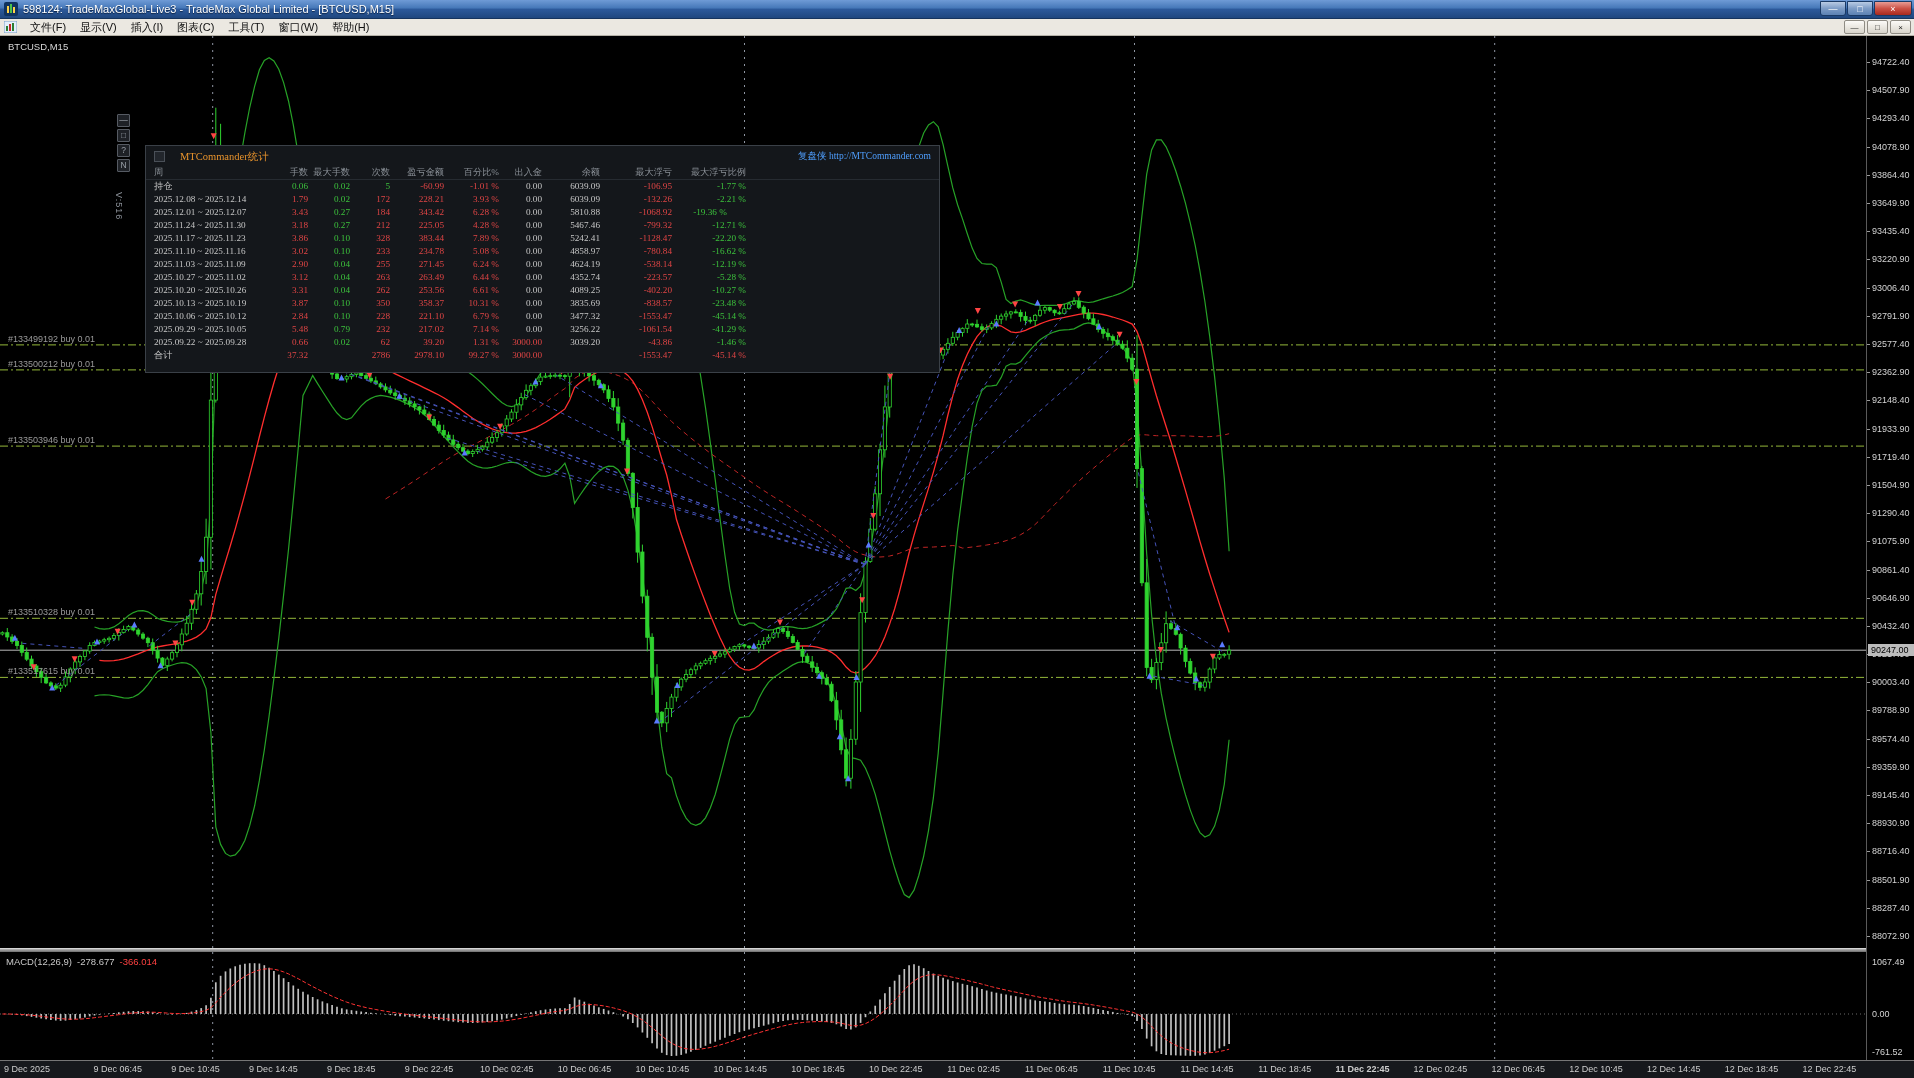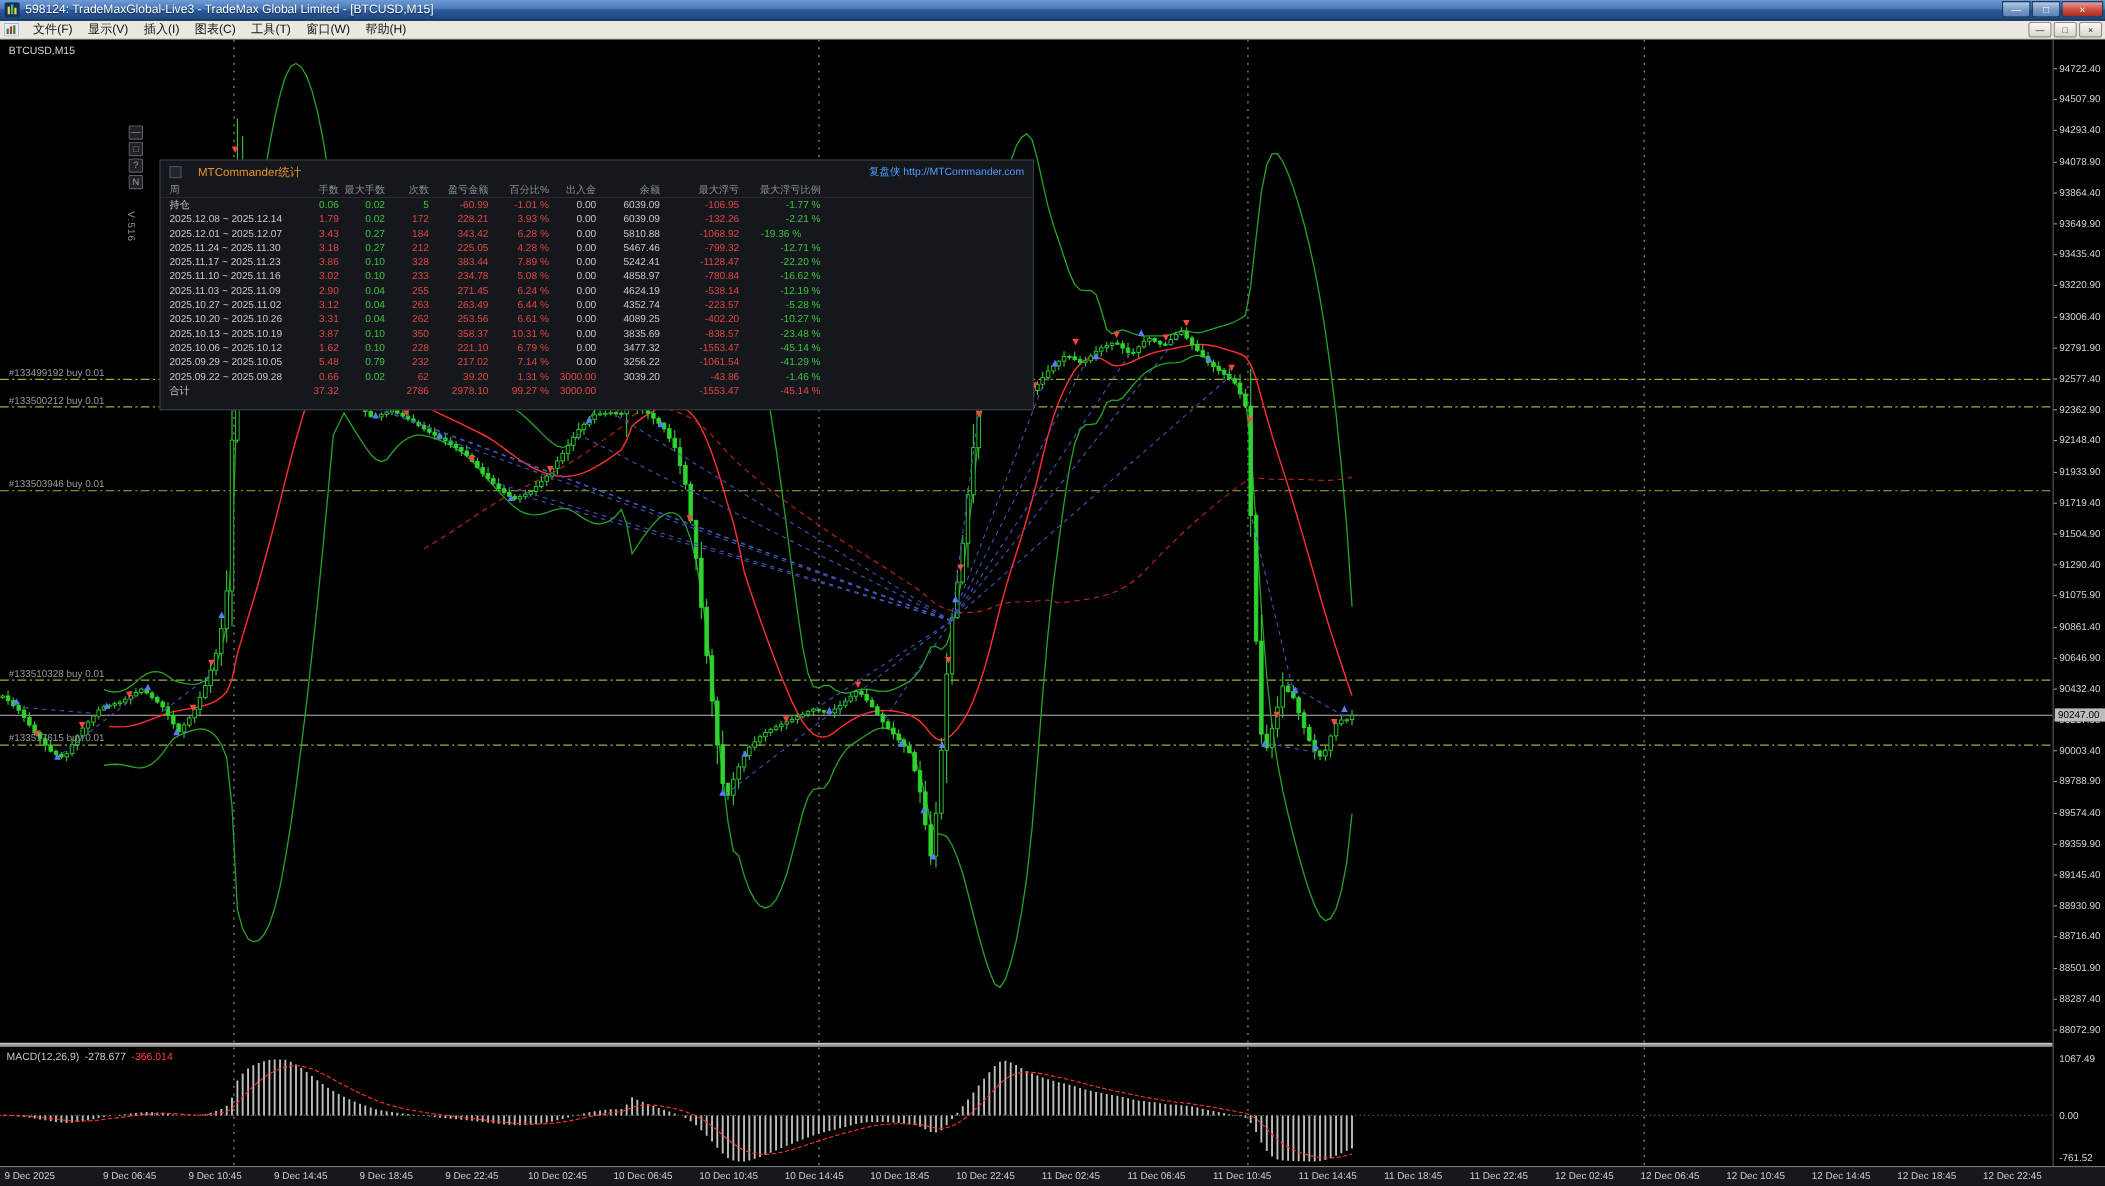--- a/index.html
+++ b/index.html
@@ -34,21 +34,21 @@
   #symbol-label { position:absolute; top:5px; left:8px; color:#d8d8d8; font-size:9.5px; z-index:3; }
   .olabel { position:absolute; left:8px; color:#9a9a9a; font-size:9px; white-space:nowrap; }
   #panel-btns { position:absolute; top:78px; left:117px; z-index:4; }
   .pbtn { width:13px; height:13px; margin-bottom:2px; background:#1e2126; border:1px solid #565b63; border-radius:1px;
     color:#9aa0a8; font-size:8.5px; line-height:11px; text-align:center; }
   #v-label { position:absolute; top:156px; left:114px; color:#8d939b; font-size:9px;
     writing-mode:vertical-rl; z-index:4; letter-spacing:1px; }
 
   
   #mtc-panel { position:absolute; top:109px; left:145px; width:795px; height:228px; background:#14171b;
-    border:1px solid #3a4047; overflow:hidden; z-index:5; }
+    border:1px solid #3a4047; overflow:hidden; z-index:5;font-family:Liberation Serif, serif; }
   .mtc-title-row { position:relative; height:20px; }
   #mtc-title { position:absolute; left:34px; top:4px; color:#e8932c; font-size:10.5px; }
   #mtc-corner { position:absolute; left:8px; top:5px; width:11px; height:11px; border:1px solid #4a5058; background:#22262c; }
   #mtc-brand { position:absolute; right:8px; top:4px; color:#4f9fff; font-size:9.5px; }
   .mtc-tabs { position:relative; height:17px; padding-left:10px; border-bottom:1px solid #262b31; }
   .tab { color:#9aa0a6; font-size:9.5px; line-height:16px; margin-right:9px; }
   .tab.sel { color:#fff; border:1px solid #6a7078; background:#262b31; padding:1px 3px; }
   .tab-traj { position:absolute; left:335px; top:0; }
   #mtc-head { position:relative; height:14px; border-bottom:1px solid #262b31; }
   #mtc-rows { position:relative; }
@@ -879,21 +879,21 @@
             <span class="mc cr" style="left:172px;width:72px;text-align:right">350</span>
             <span class="mc cr" style="left:226px;width:72px;text-align:right">358.37</span>
             <span class="mc cr" style="left:281px;width:72px;text-align:right">10.31 %</span>
             <span class="mc cw" style="left:324px;width:72px;text-align:right">0.00</span>
             <span class="mc cw" style="left:382px;width:72px;text-align:right">3835.69</span>
             <span class="mc cr" style="left:454px;width:72px;text-align:right">-838.57</span>
             <span class="mc cg" style="left:528px;width:72px;text-align:right">-23.48 %</span>
           </div>
           <div class="mrow">
             <span class="mc cw" style="left:8px;width:150px;text-align:left">2025.10.06 ~ 2025.10.12</span>
-            <span class="mc cr" style="left:90px;width:72px;text-align:right">1.62</span>
+            <span class="mc cr" style="left:90px;width:72px;text-align:right">2.84</span>
             <span class="mc cg" style="left:132px;width:72px;text-align:right">0.10</span>
             <span class="mc cr" style="left:172px;width:72px;text-align:right">228</span>
             <span class="mc cr" style="left:226px;width:72px;text-align:right">221.10</span>
             <span class="mc cr" style="left:281px;width:72px;text-align:right">6.79 %</span>
             <span class="mc cw" style="left:324px;width:72px;text-align:right">0.00</span>
             <span class="mc cw" style="left:382px;width:72px;text-align:right">3477.32</span>
             <span class="mc cr" style="left:454px;width:72px;text-align:right">-1553.47</span>
             <span class="mc cg" style="left:528px;width:72px;text-align:right">-45.14 %</span>
           </div>
           <div class="mrow">
@@ -1289,21 +1289,21 @@
       <div class="tal" style="left:584.6px;transform:translateX(-50%);">10 Dec 06:45</div>
       <div class="tal" style="left:662.4px;transform:translateX(-50%);">10 Dec 10:45</div>
       <div class="tal" style="left:740.2px;transform:translateX(-50%);">10 Dec 14:45</div>
       <div class="tal" style="left:818.0px;transform:translateX(-50%);">10 Dec 18:45</div>
       <div class="tal" style="left:895.8px;transform:translateX(-50%);">10 Dec 22:45</div>
       <div class="tal" style="left:973.6px;transform:translateX(-50%);">11 Dec 02:45</div>
       <div class="tal" style="left:1051.4px;transform:translateX(-50%);">11 Dec 06:45</div>
       <div class="tal" style="left:1129.2px;transform:translateX(-50%);">11 Dec 10:45</div>
       <div class="tal" style="left:1207.0px;transform:translateX(-50%);">11 Dec 14:45</div>
       <div class="tal" style="left:1284.8px;transform:translateX(-50%);">11 Dec 18:45</div>
-      <div class="tal" style="left:1362.6px;transform:translateX(-50%);">11 Dec 22:45</div>
+      <div class="tal" style="left:1362.6px;transform:translateX(-50%);font-weight:bold;">11 Dec 22:45</div>
       <div class="tal" style="left:1440.4px;transform:translateX(-50%);">12 Dec 02:45</div>
       <div class="tal" style="left:1518.2px;transform:translateX(-50%);">12 Dec 06:45</div>
       <div class="tal" style="left:1596.0px;transform:translateX(-50%);">12 Dec 10:45</div>
       <div class="tal" style="left:1673.8px;transform:translateX(-50%);">12 Dec 14:45</div>
       <div class="tal" style="left:1751.6px;transform:translateX(-50%);">12 Dec 18:45</div>
       <div class="tal" style="left:1829.4px;transform:translateX(-50%);">12 Dec 22:45</div>
     </div>
 
 </div>
 

